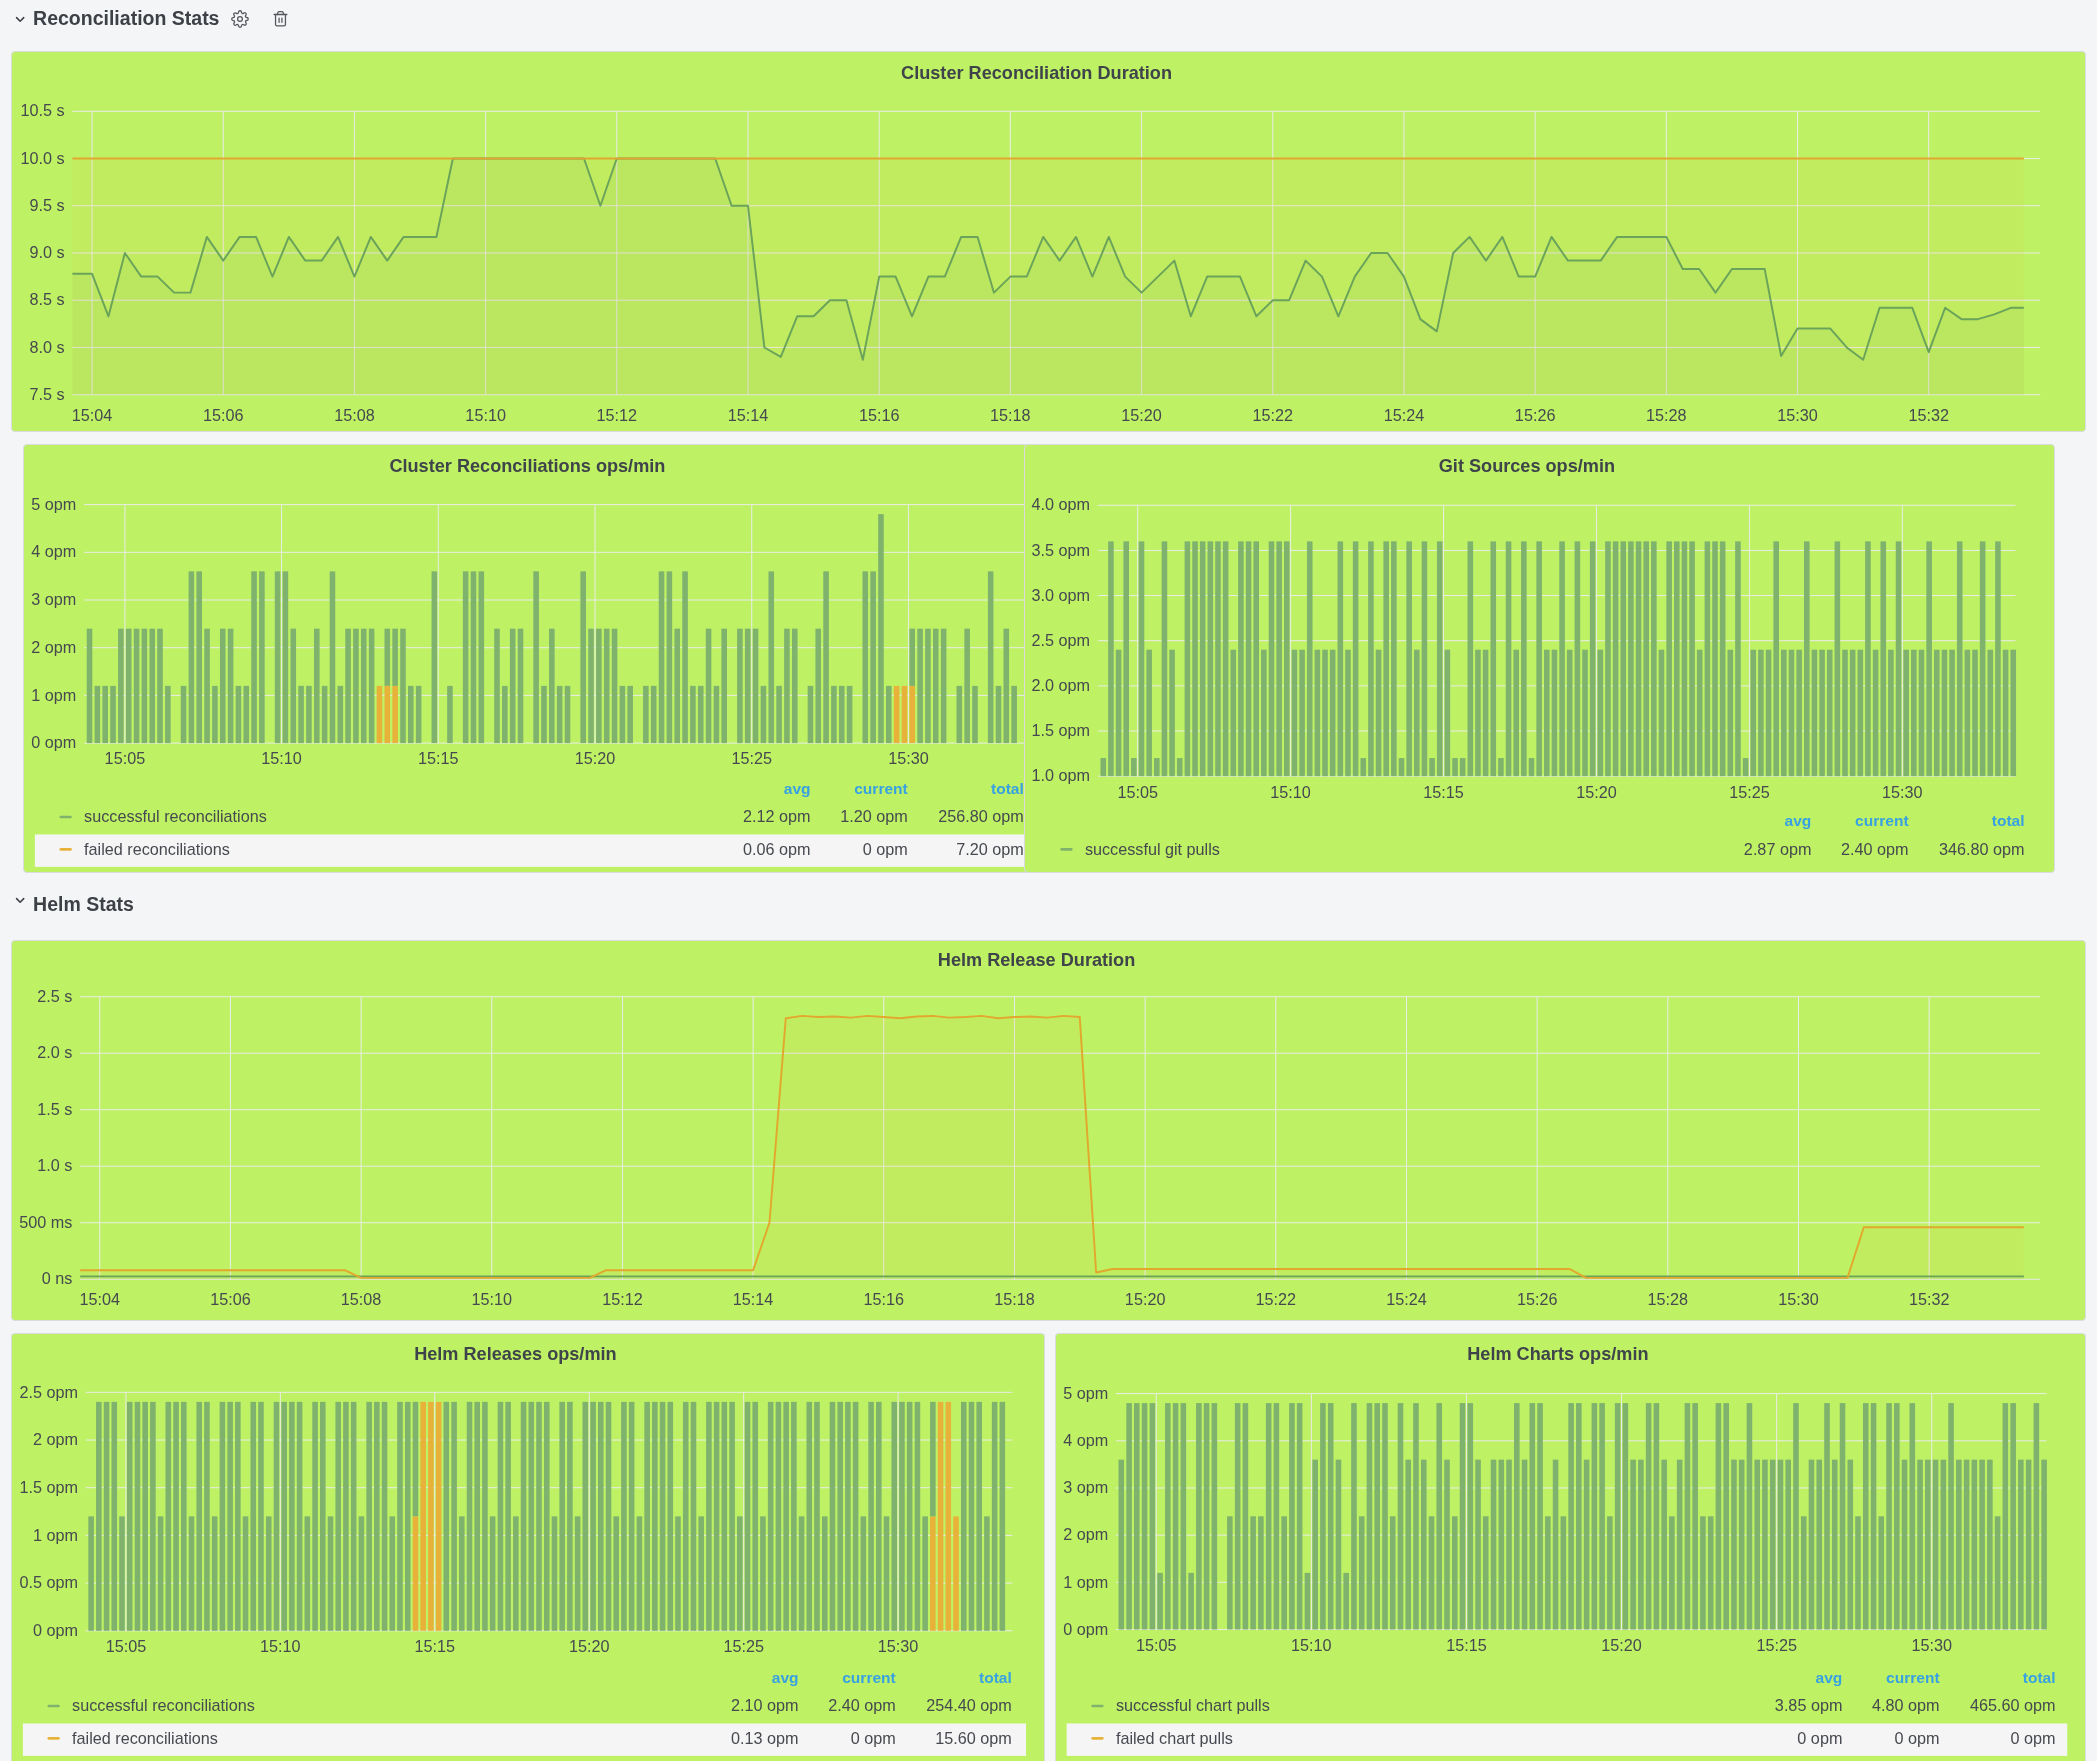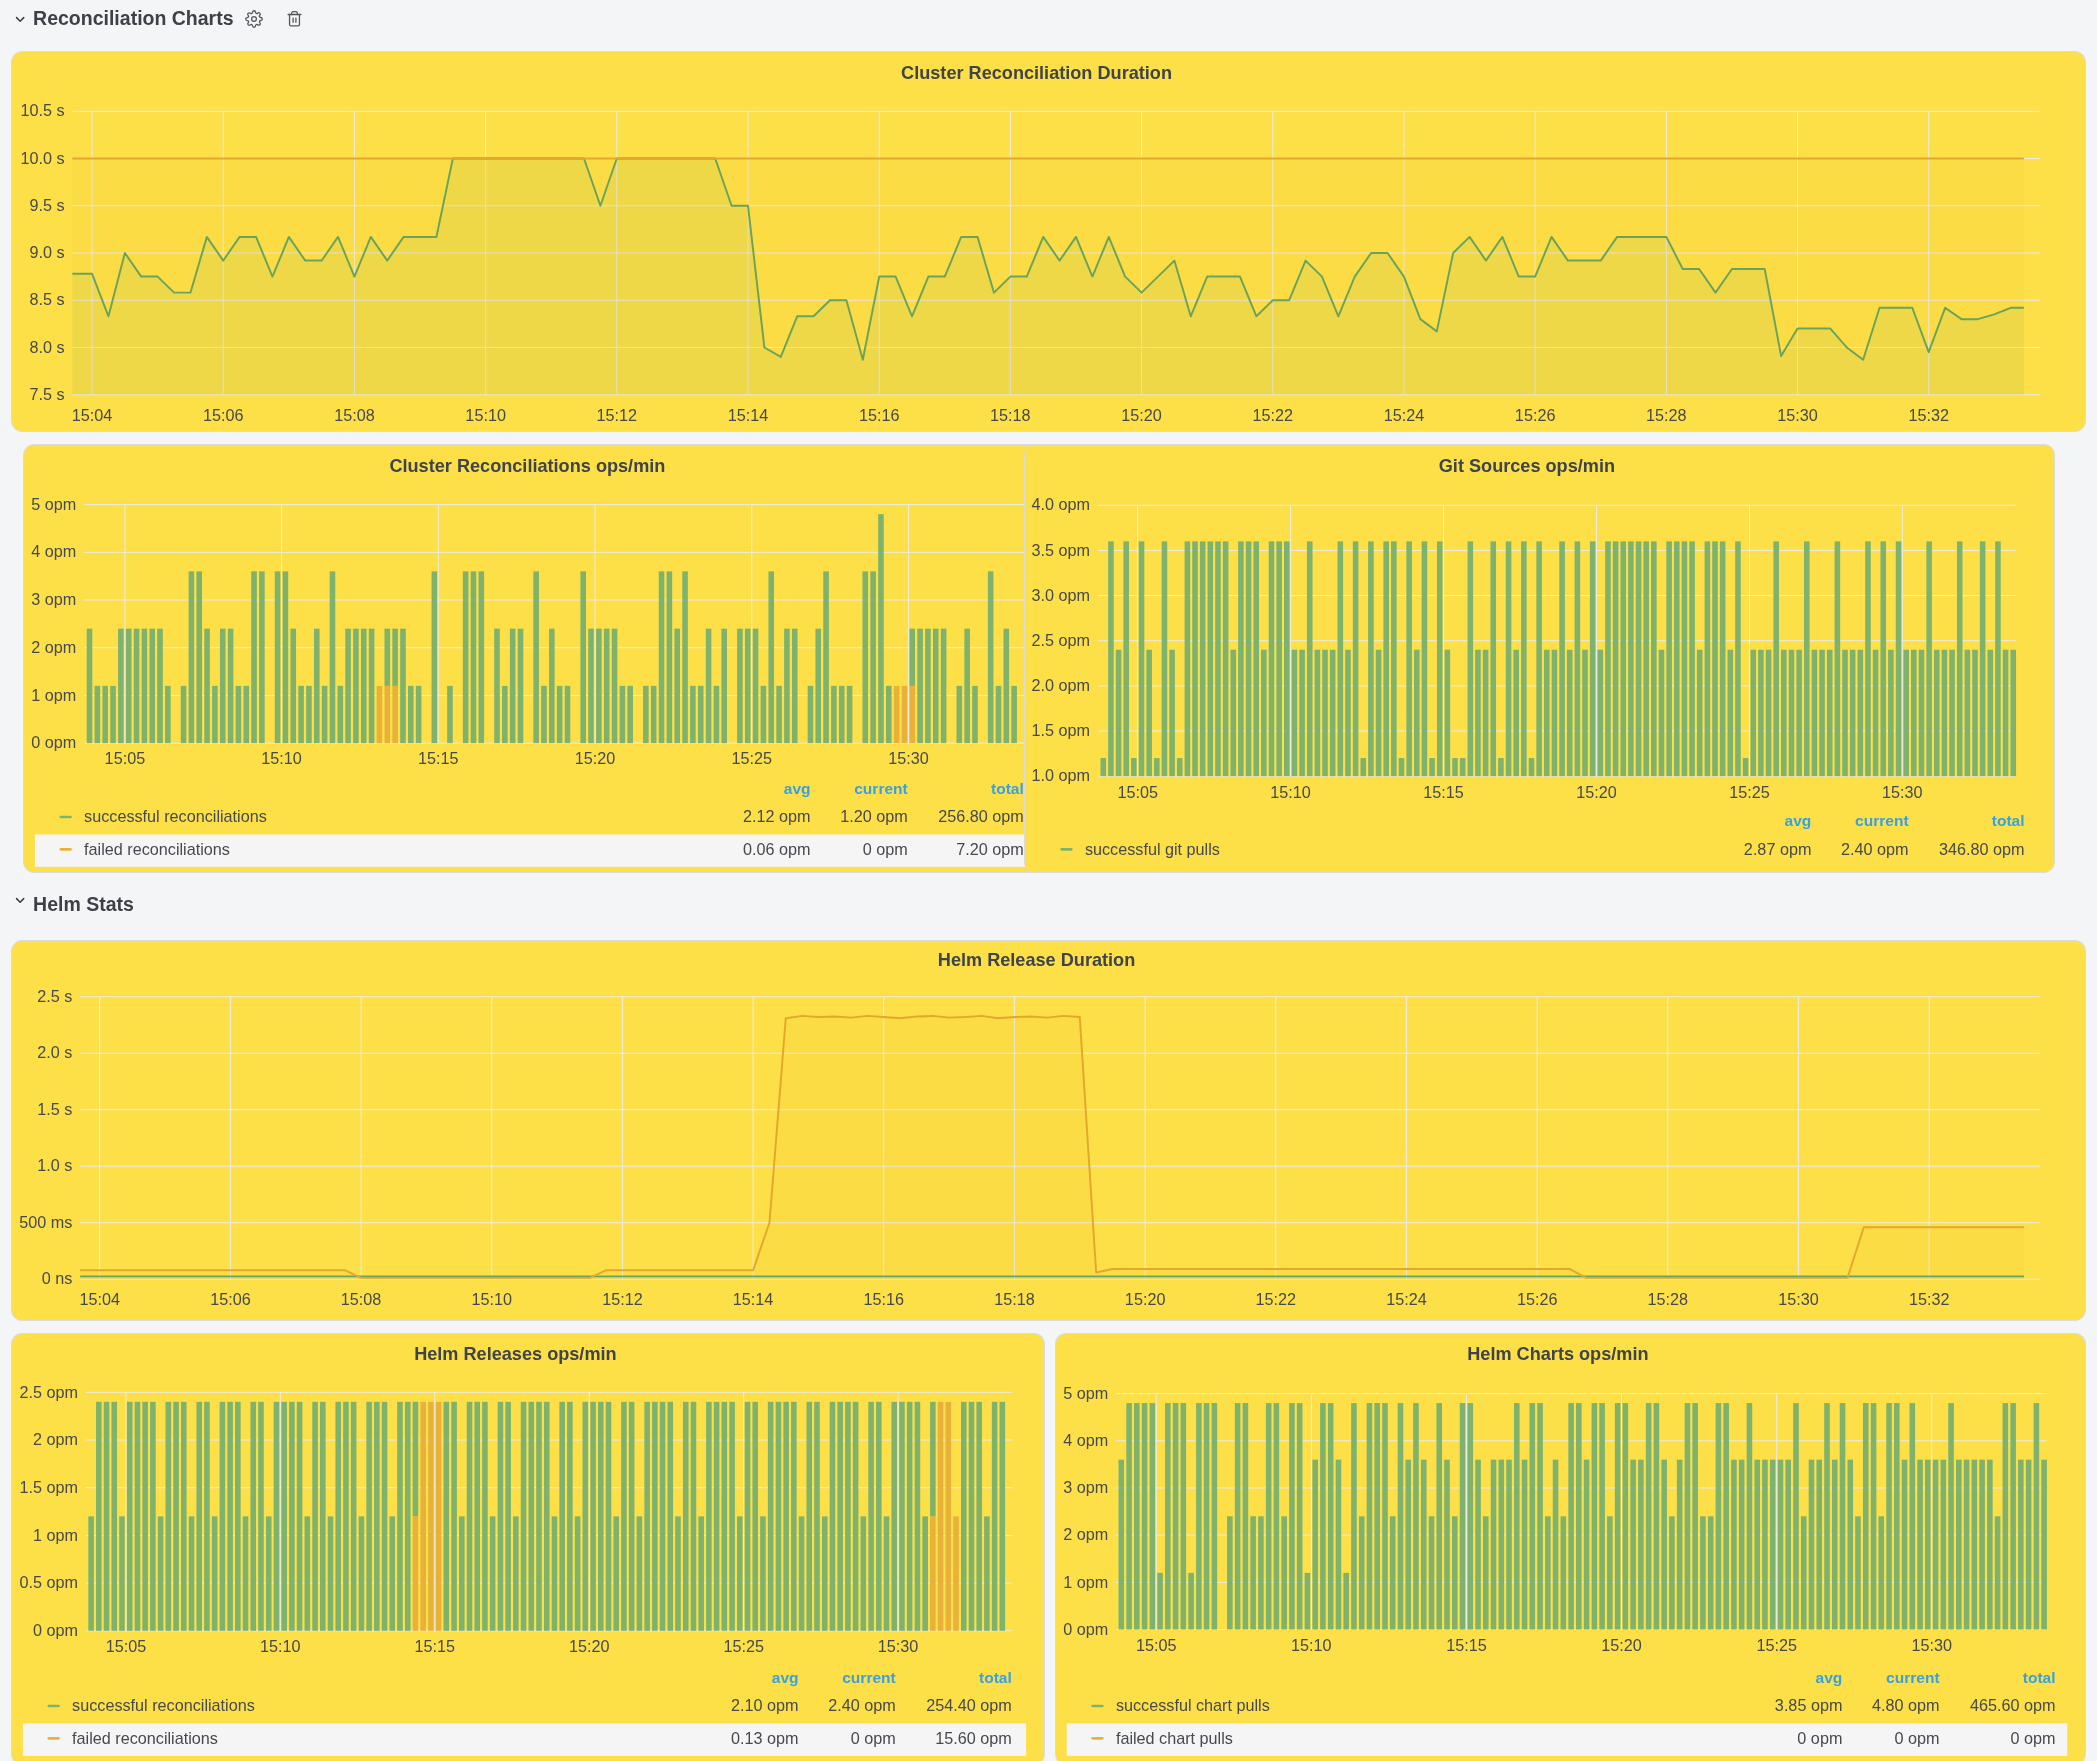--- a/index.html
+++ b/index.html
@@ -1,28 +1,28 @@
 <!DOCTYPE html>
 <html style="font-size:10.4px"><head><meta charset="utf-8"><style>
 *{margin:0;padding:0;box-sizing:border-box}
 body{width:2097px;height:1761px;background:#f4f5f7;font-family:"Liberation Sans",sans-serif;position:relative;overflow:hidden}
-.panel{position:absolute;background:#fde047;border:1.3px solid #d9dbdf;border-radius:11px}
+.panel{position:absolute;background:#bef264;border:1.3px solid #d9dbdf;border-radius:4px}
 .panel svg{display:block}
 text{font-family:"Liberation Sans",sans-serif}
 .ax{font-size:25px;fill:#46494f}
 .ti{font-size:28px;font-weight:700;fill:#3f434a}
 .lh{font-size:24px;font-weight:700;fill:#38a1e2}
 .gr{stroke:#ebebec;stroke-width:1.5}
 .sh{font-size:19.5px;font-weight:700;color:#3d4046;letter-spacing:0px}
 </style></head><body>
 <div style="position:absolute;left:13px;top:4.5px;height:28.5px;display:flex;align-items:center">
 <svg width="14.3" height="14.3" viewBox="0 0 24 24" style="margin-right:5.8px" fill="none" stroke="#3d4046" stroke-width="2.6" stroke-linecap="round" stroke-linejoin="round">
       <path d="M6 9.5l6 6 6-6"></path>
     </svg>
-<span class="sh">Reconciliation Charts</span>
+<span class="sh">Reconciliation Stats</span>
     <span style="margin-left:11.7px;display:inline-flex;align-items:center">
       <svg width="18" height="18" viewBox="0 0 24 24" fill="none" stroke="#53565c" stroke-width="1.7" stroke-linecap="round" stroke-linejoin="round">
         <circle cx="12" cy="12" r="3.2"></circle>
         <path d="M19.4 15a1.65 1.65 0 0 0 .33 1.82l.06.06a2 2 0 0 1 0 2.83 2 2 0 0 1-2.83 0l-.06-.06a1.65 1.65 0 0 0-1.82-.33 1.65 1.65 0 0 0-1 1.51V21a2 2 0 0 1-2 2 2 2 0 0 1-2-2v-.09A1.65 1.65 0 0 0 9 19.4a1.65 1.65 0 0 0-1.82.33l-.06.06a2 2 0 0 1-2.83 0 2 2 0 0 1 0-2.83l.06-.06a1.65 1.65 0 0 0 .33-1.82 1.65 1.65 0 0 0-1.51-1H3a2 2 0 0 1-2-2 2 2 0 0 1 2-2h.09A1.65 1.65 0 0 0 4.6 9a1.65 1.65 0 0 0-.33-1.82l-.06-.06a2 2 0 0 1 0-2.83 2 2 0 0 1 2.83 0l.06.06a1.65 1.65 0 0 0 1.82.33H9a1.65 1.65 0 0 0 1-1.51V3a2 2 0 0 1 2-2 2 2 0 0 1 2 2v.09a1.65 1.65 0 0 0 1 1.51 1.65 1.65 0 0 0 1.82-.33l.06-.06a2 2 0 0 1 2.83 0 2 2 0 0 1 0 2.83l-.06.06a1.65 1.65 0 0 0-.33 1.82V9a1.65 1.65 0 0 0 1.51 1H21a2 2 0 0 1 2 2 2 2 0 0 1-2 2h-.09a1.65 1.65 0 0 0-1.51 1z"></path>
       </svg>
     </span>
 <span style="margin-left:23px;display:inline-flex;align-items:center">
       <svg width="17" height="17.5" viewBox="0 0 24 24" fill="none" stroke="#53565c" stroke-width="1.8" stroke-linecap="round" stroke-linejoin="round">
         <polyline points="3 6 5 6 21 6"></polyline>
         <path d="M19 6v14a2 2 0 0 1-2 2H7a2 2 0 0 1-2-2V6m3 0V4a2 2 0 0 1 2-2h4a2 2 0 0 1 2 2v2"></path>

